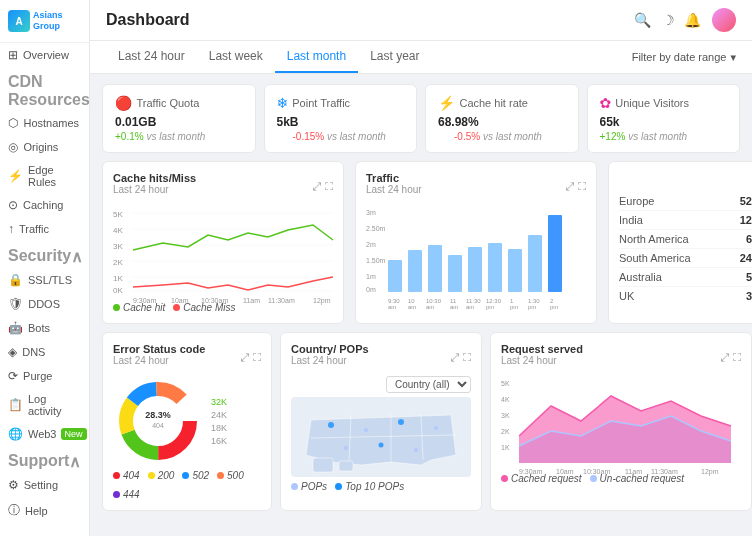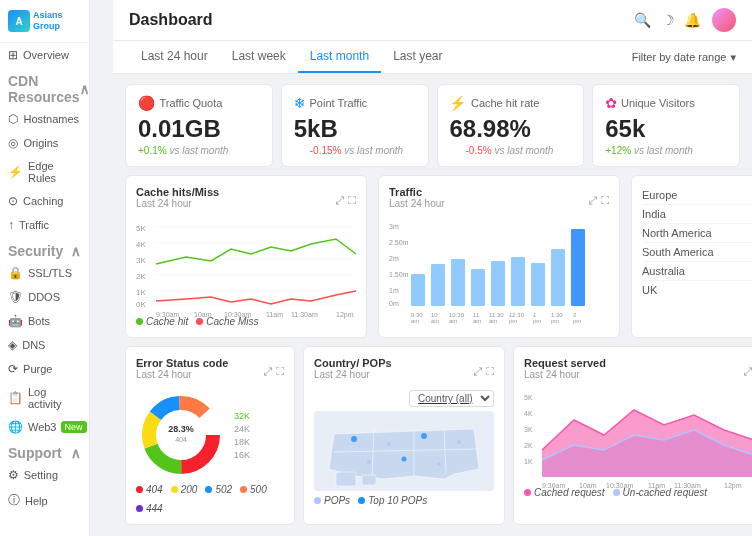--- a/index.html
+++ b/index.html
@@ -2,28 +2,28 @@
 <html><head>
   <meta charset="utf-8">
   <style>
     * { box-sizing: border-box; margin: 0; padding: 0; }
     body { font-family: -apple-system, BlinkMacSystemFont, 'Segoe UI', sans-serif; font-size: 12px; background: #f0f2f5; color: #333; display: flex; height: 536px; width: 752px; overflow: hidden; }
 
     
     .sidebar { width: 90px; background: #fff; border-right: 1px solid #e8e8e8; display: flex; flex-direction: column; overflow-y: auto; flex-shrink: 0; }
     .sidebar-logo { display: flex; align-items: center; padding: 10px 8px; border-bottom: 1px solid #f0f0f0; }
     .sidebar-logo span { font-size: 10px; font-weight: 600; color: #1890ff; margin-left: 4px; line-height: 1.2; }
-    .sidebar-section { font-size: 14px; color: #999; padding: 6px 8px 2px; display: flex; justify-content: space-between; align-items: center; }
+    .sidebar-section { font-size: 16px; color: #999; padding: 6px 8px 2px; display: flex; justify-content: space-between; align-items: flex-start; }
     .sidebar-section span { font-weight: 600; }
     .sidebar-group-item { display: flex; align-items: center; padding: 5px 8px; cursor: pointer; color: #555; font-size: 11px; }
     .sidebar-group-item .icon { margin-right: 5px; font-size: 12px; }
     .badge-new { background: #52c41a; color: #fff; font-size: 9px; padding: 1px 4px; border-radius: 3px; margin-left: 4px; }
 
     
-    .main { flex: 1; display: flex; flex-direction: column; overflow: hidden; padding-left: 23px; }
+    .main { flex: 1; display: flex; flex-direction: column; overflow: hidden; }
 
     
     .header { background: #fff; border-bottom: 1px solid #e8e8e8; padding: 8px 16px; display: flex; align-items: center; justify-content: space-between; }
     .header-title { font-size: 16px; font-weight: 600; color: #262626; }
     .header-actions { display: flex; align-items: center; gap: 10px; }
     .header-icon { font-size: 14px; color: #666; cursor: pointer; }
 
     
     .tabs { background: #fff; padding: 0 16px; border-bottom: 1px solid #e8e8e8; display: flex; align-items: center; justify-content: space-between; }
     .tab-list { display: flex; gap: 0; }
@@ -33,21 +33,21 @@
 
     
     .content { flex: 1; padding: 10px 12px; overflow-y: auto; background: #f0f2f5; }
 
     
     .stat-cards { display: flex; gap: 8px; margin-bottom: 8px; }
     .stat-card { background: #fff; border-radius: 6px; padding: 10px 12px; flex: 1; border: 1px solid #e8e8e8; }
     .stat-card-header { display: flex; align-items: center; gap: 4px; margin-bottom: 4px; }
     .stat-card-icon { font-size: 14px; }
     .stat-card-label { font-size: 11px; color: #666; }
-    .stat-card-value { font-size: 24px; font-weight: 700; color: #262626; }
+    .stat-card-value { font-size: 12px; font-weight: 700; color: #262626; }
     .stat-card-change { font-size: 10px; margin-top: 2px; }
     .stat-card-change.up { color: #52c41a; }
     .stat-card-change.down { color: #ff4d4f; margin-left: 16px; }
     .stat-card-sub { font-size: 10px; color: #999; font-style: italic; }
 
     
     .charts-row { display: flex; gap: 11px; margin-bottom: 8px; }
     .chart-card { background: #fff; border-radius: 6px; padding: 10px; border: 1px solid #e8e8e8; }
     .chart-card.half { flex: 1; }
     .chart-title { font-size: 11px; font-weight: 600; color: #333; }
@@ -78,21 +78,21 @@
     .avatar { width: 24px; height: 24px; border-radius: 50%; background: #ccc; overflow: hidden; }
     .avatar-img { width: 100%; height: 100%; object-fit: cover; background: linear-gradient(135deg, #f093fb, #f5576c); }
 
     
     .donut-container { display: flex; align-items: center; gap: 8px; }
 
     
     .map-placeholder { background: #e8eef5; border-radius: 4px; height: 80px; position: relative; overflow: hidden; display: flex; align-items: center; justify-content: center; }
 
     
-    .country-filter { display: flex; justify-content: flex-end; margin-bottom: 4px; text-decoration: underline; }
+    .country-filter { display: flex; justify-content: flex-end; margin-bottom: 4px; }
     .country-select { font-size: 10px; border: 1px solid #d9d9d9; border-radius: 3px; padding: 1px 4px; color: #555; background: #fff; }
   </style>
 </head>
 <body>
 
 <div class="sidebar">
   <div class="sidebar-logo">
     <div style="background: linear-gradient(135deg,#1890ff,#36cfc9); border-radius:4px; width:22px; height:22px; display:flex; align-items:center; justify-content:center; color:#fff; font-size:10px; font-weight:700;">A</div>
     <span style="font-size:9px; font-weight:700; color:#1890ff; margin-left:3px; line-height:1.2;">Asians<br>Group</span>
   </div>
@@ -343,21 +343,21 @@
           <text x="144" y="98" font-size="6" fill="#999">1</text>
           <text x="144" y="104" font-size="6" fill="#999">pm</text>
           <text x="162" y="98" font-size="6" fill="#999">1:30</text>
           <text x="162" y="104" font-size="6" fill="#999">pm</text>
           <text x="184" y="98" font-size="6" fill="#999">2</text>
           <text x="184" y="104" font-size="6" fill="#999">pm</text>
         </svg>
       </div>
 
       <div class="chart-card" style="flex: 0 0 155px;">
-        <div style="margin-top:0;">
+        <div style="margin-top:20px;">
           <div class="pops-row">
             <span class="pops-label">Europe</span>
             <span class="pops-value">52</span>
           </div>
           <div class="pops-row">
             <span class="pops-label">India</span>
             <span class="pops-value">12</span>
           </div>
           <div class="pops-row">
             <span class="pops-label">North America</span>

